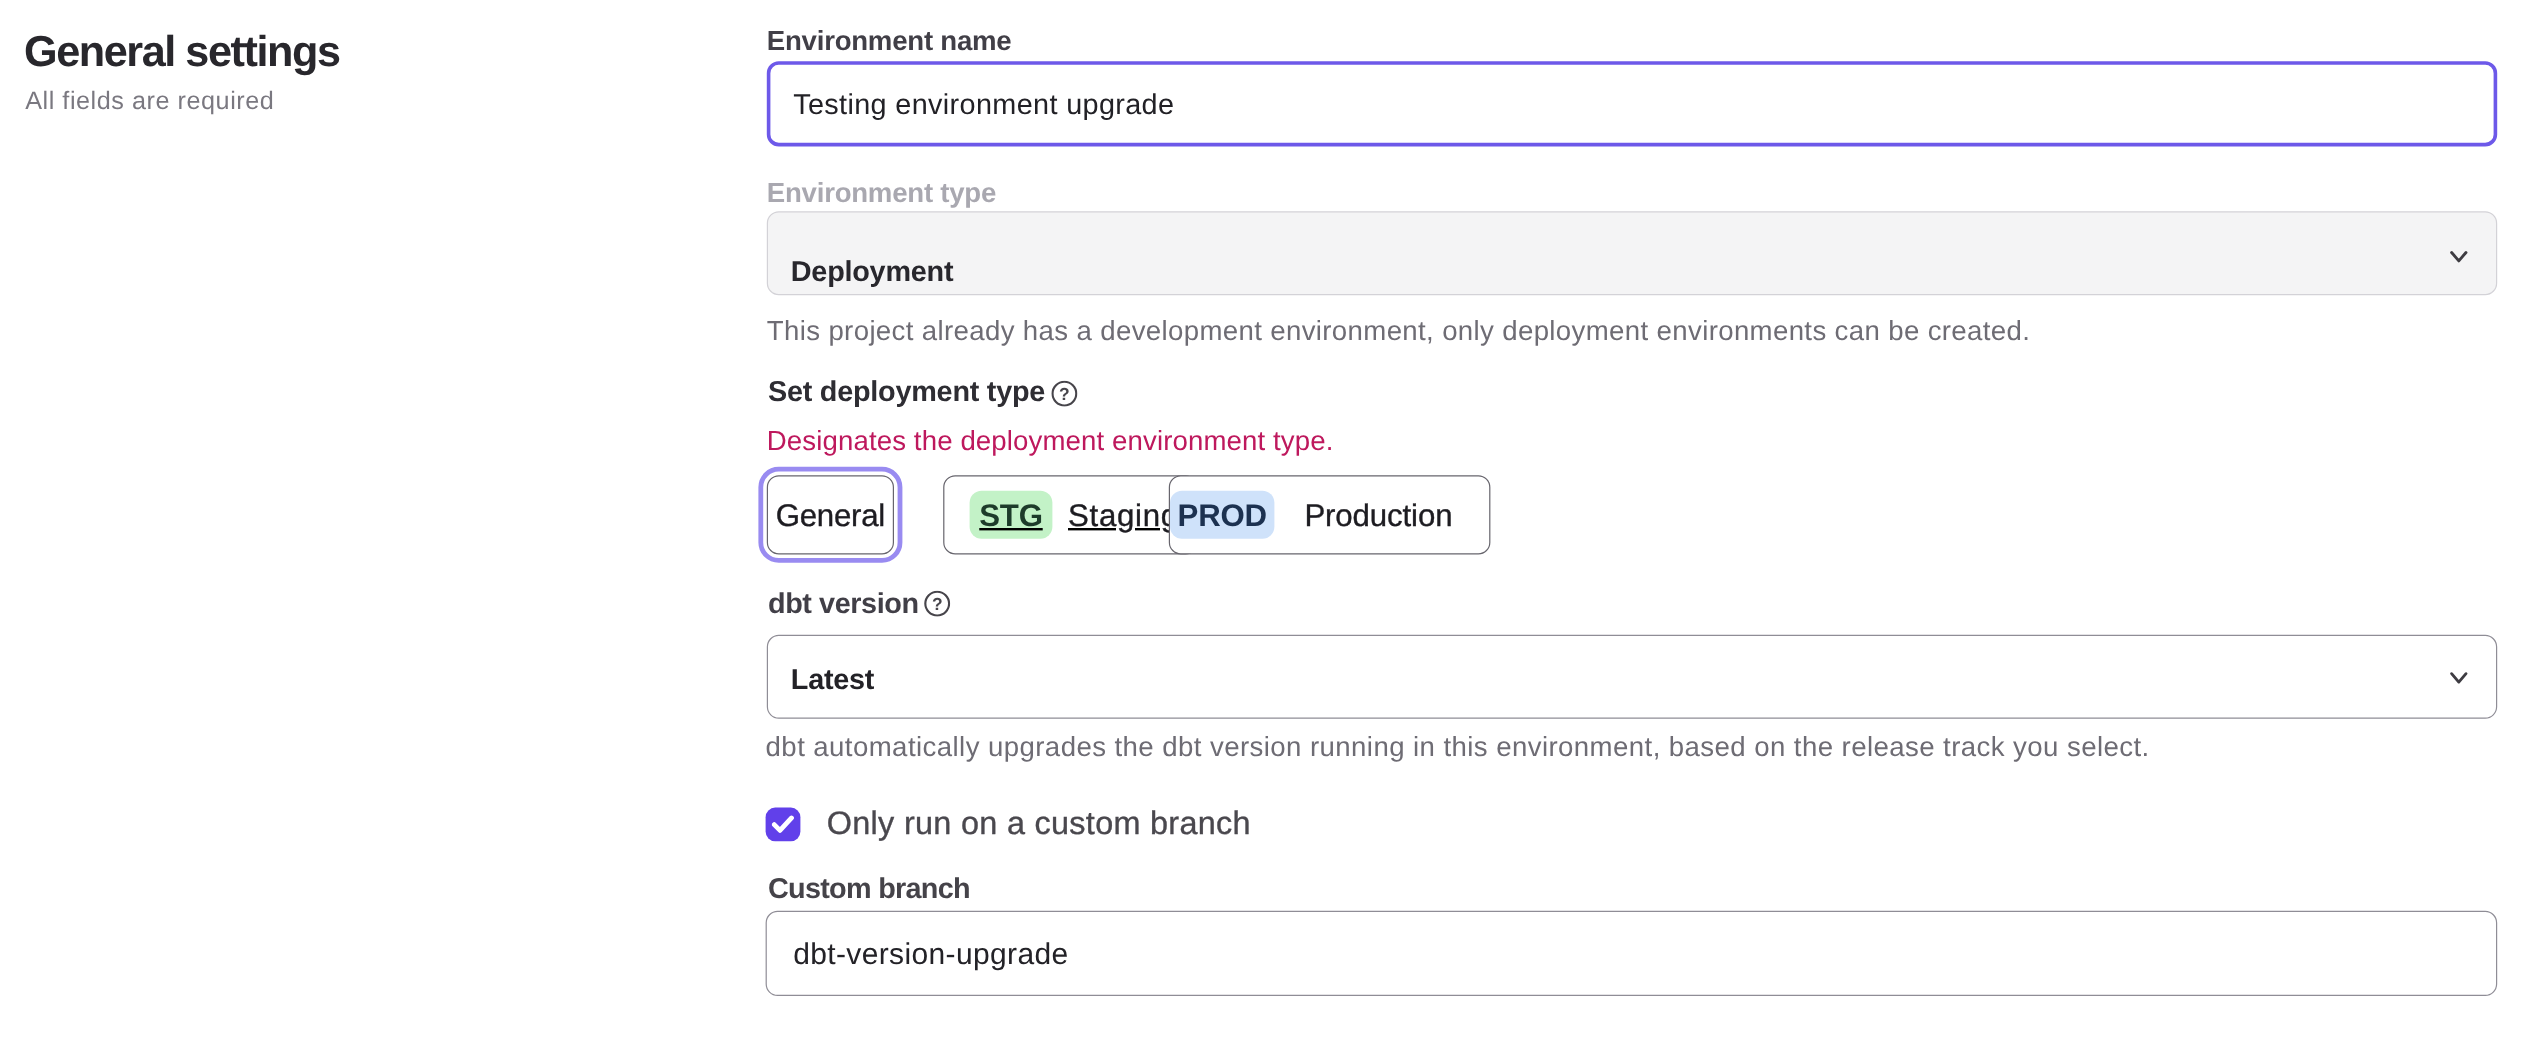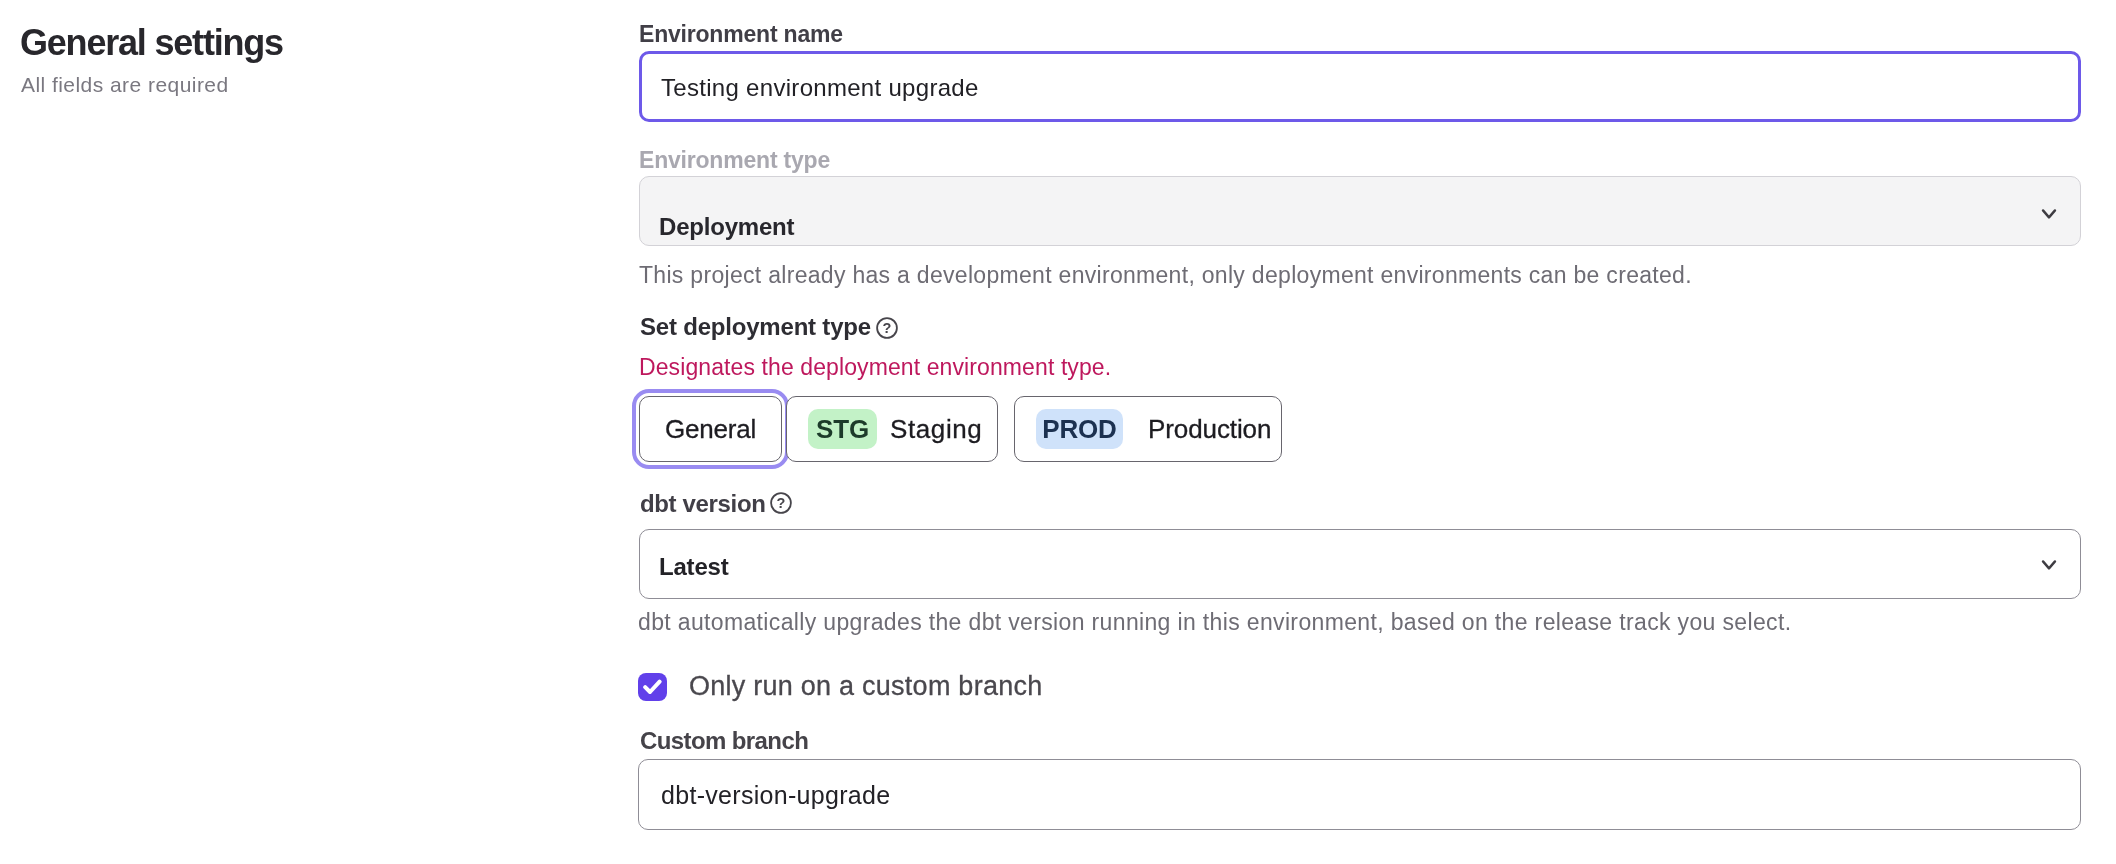--- a/index.html
+++ b/index.html
@@ -26,28 +26,28 @@
     </svg>
   <div class="abs t" id="cap1" style="left:639px;top:264.4px;font-size:23px;color:#6e6c74;letter-spacing:0.3px;">This project already has a development environment, only deployment environments can be created.</div>
 
   <div class="abs t" id="sec1" style="left:640px;top:315.1px;font-size:24px;font-weight:600;color:#2e2d33;letter-spacing:-0.2px;">Set deployment type</div>
   <svg class="abs" id="help1" style="left:876px;top:317px;" width="22" height="22" viewBox="0 0 22 22">
       <circle cx="11" cy="11" r="9.9" fill="none" stroke="#47454b" stroke-width="1.8"></circle>
       <text x="11" y="16" text-anchor="middle" font-family="Liberation Sans" font-size="14.5" font-weight="700" fill="#47454b">?</text>
     </svg>
   <div class="abs t" id="desc1" style="left:639px;top:356.3px;font-size:23px;color:#be185d;letter-spacing:0.1px;">Designates the deployment environment type.</div>
 
-  <div class="abs" id="btnG" style="left:639px;top:396px;width:143px;height:66px;border:1.5px solid #67656d;border-radius:10px;background:#fff;outline:4px solid #998bf1;outline-offset:3px;display:flex;align-items:center;justify-content:center;">
+  <div class="abs" id="btnG" style="left:639px;top:396px;width:106px;height:66px;border:1.5px solid #67656d;border-radius:10px;background:#fff;outline:4px solid #998bf1;outline-offset:3px;display:flex;align-items:center;justify-content:center;">
     <span class="t" style="font-size:26px;color:#1d1c21;letter-spacing:-0.2px;-webkit-text-stroke:0.3px #1d1c21;">General</span>
   </div>
-  <div class="abs" id="btnS" style="left:786px;top:396px;width:212px;height:66px;border:1.5px solid #67656d;border-radius:10px;background:#fff;display:flex;align-items:center;padding-left:21px;">
+  <div class="abs" id="btnS" style="left:786px;top:396px;width:212px;height:66px;border:1.5px solid #67656d;border-radius:10px;background:#fff;display:flex;align-items:center;padding-left:21px;text-decoration:underline;">
     <span style="display:inline-flex;align-items:center;justify-content:center;width:69px;height:40px;background:#c3f2c7;border-radius:10px;font-size:26px;font-weight:700;color:#1d3b2a;letter-spacing:-0.2px;">STG</span>
     <span class="t" style="margin-left:13px;font-size:26px;color:#1d1c21;letter-spacing:0.6px;-webkit-text-stroke:0.3px #1d1c21;">Staging</span>
   </div>
-  <div class="abs" id="btnP" style="left:1014px;top:396px;width:268px;height:66px;border:1.5px solid #67656d;border-radius:10px;background:#fff;display:flex;align-items:center;padding-left:21px;">
+  <div class="abs" id="btnP" style="left:974px;top:396px;width:268px;height:66px;border:1.5px solid #67656d;border-radius:10px;background:#fff;display:flex;align-items:center;">
     <span style="display:inline-flex;align-items:center;justify-content:center;width:87px;height:40px;background:#cfe2fa;border-radius:10px;font-size:26px;font-weight:700;color:#1c3150;letter-spacing:-0.2px;">PROD</span>
     <span class="t" style="margin-left:25px;font-size:26px;color:#1d1c21;letter-spacing:-0.1px;-webkit-text-stroke:0.3px #1d1c21;">Production</span>
   </div>
 
   <div class="abs t" id="lbl3" style="left:640px;top:491.7px;font-size:24px;font-weight:600;color:#413f47;letter-spacing:-0.35px;">dbt version</div>
   <svg class="abs" id="help2" style="left:770px;top:491.7px;" width="22" height="22" viewBox="0 0 22 22">
       <circle cx="11" cy="11" r="9.9" fill="none" stroke="#47454b" stroke-width="1.8"></circle>
       <text x="11" y="16" text-anchor="middle" font-family="Liberation Sans" font-size="14.5" font-weight="700" fill="#47454b">?</text>
     </svg>
   <div class="abs" id="select2" style="left:639px;top:529px;width:1442px;height:70px;border:1.5px solid #8f8d96;border-radius:10px;background:#fff;"></div>

